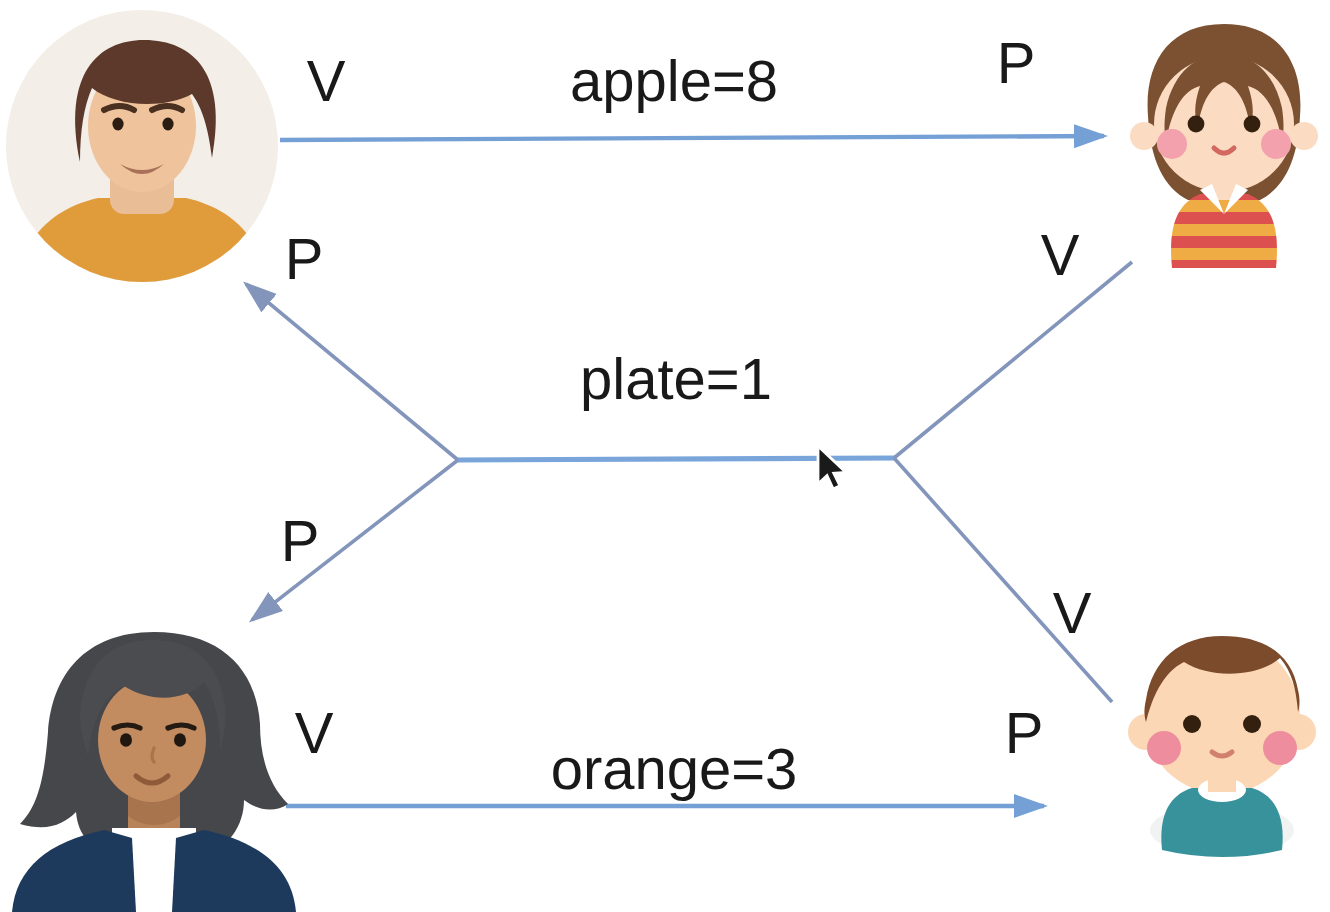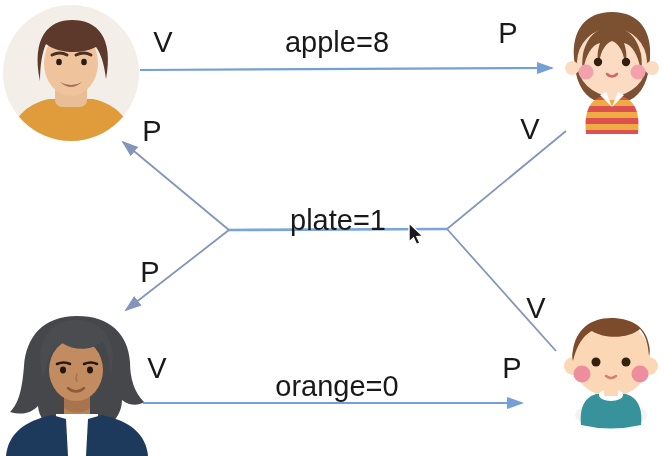--- a/index.html
+++ b/index.html
@@ -133,25 +133,25 @@
     <ellipse cx="55" cy="101" rx="12" ry="6" fill="#ffffff"></ellipse>
     <rect x="48" y="92" width="14" height="10" fill="#fcd7b5"></rect>
   </svg>
 
   <div class="lbl" style="left:163px;top:42px">V</div>
   <div class="lbl" style="left:337px;top:42px">apple=8</div>
   <div class="lbl" style="left:508px;top:33px">P</div>
 
   <div class="lbl" style="left:152px;top:131px">P</div>
   <div class="lbl" style="left:530px;top:129px">V</div>
-  <div class="lbl" style="left:338px;top:220px">plate=1</div>
+  <div class="lbl" style="left:338px;top:191px">plate=1</div>
   <div class="lbl" style="left:150px;top:272px">P</div>
   <div class="lbl" style="left:536px;top:308px">V</div>
 
   <div class="lbl" style="left:157px;top:368px">V</div>
-  <div class="lbl" style="left:337px;top:386px">orange=0</div>
+  <div class="lbl" style="left:337px;top:386px">orange=3</div>
   <div class="lbl" style="left:512px;top:368px">P</div>
 
   <svg style="left:405px;top:221px" width="24" height="28" viewBox="0 0 24 28">
     <path d="M4,2 L4,21 L8.5,16.8 L11.6,23.5 L15,21.9 L11.9,15.6 L18,15.2 Z" fill="#1a1a1a" stroke="#ffffff" stroke-width="1.4"></path>
   </svg>
 
 </div>
 
 </body></html>

